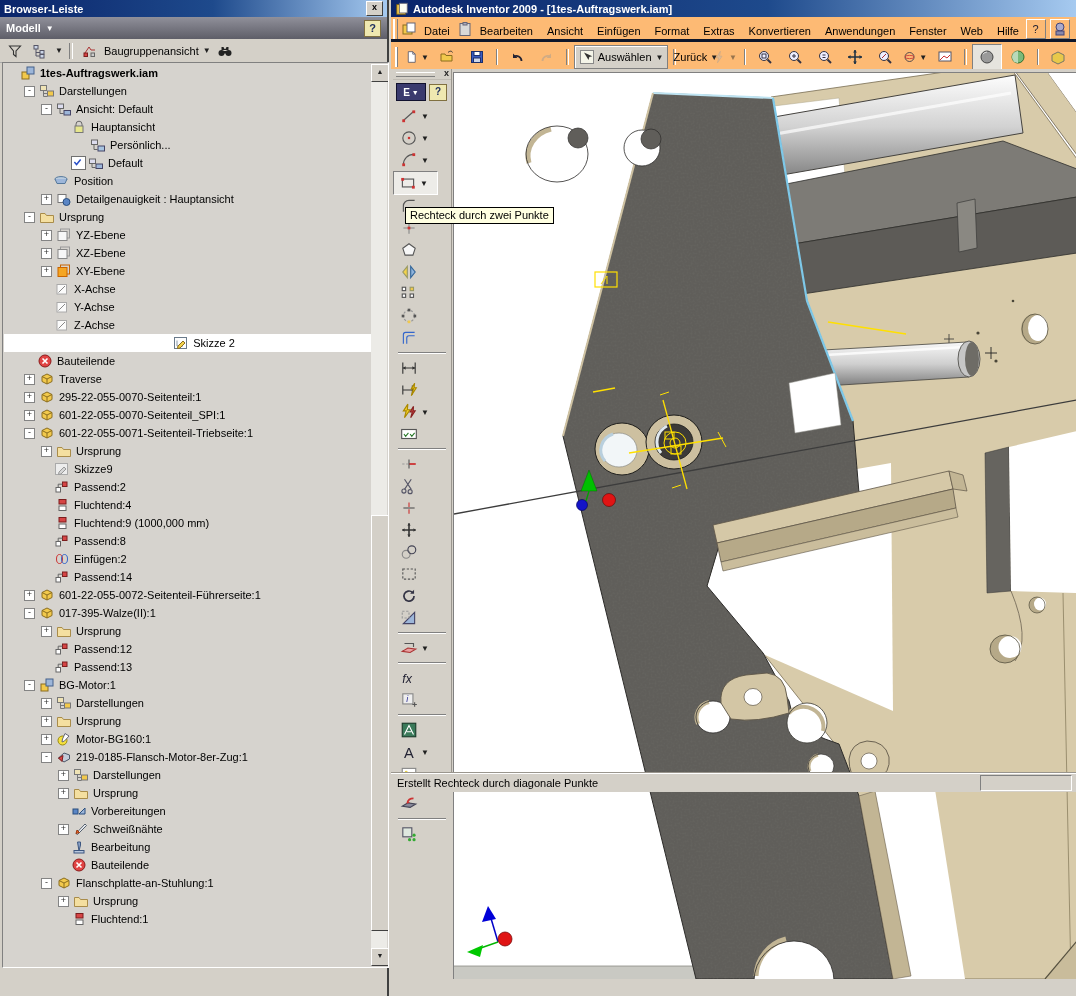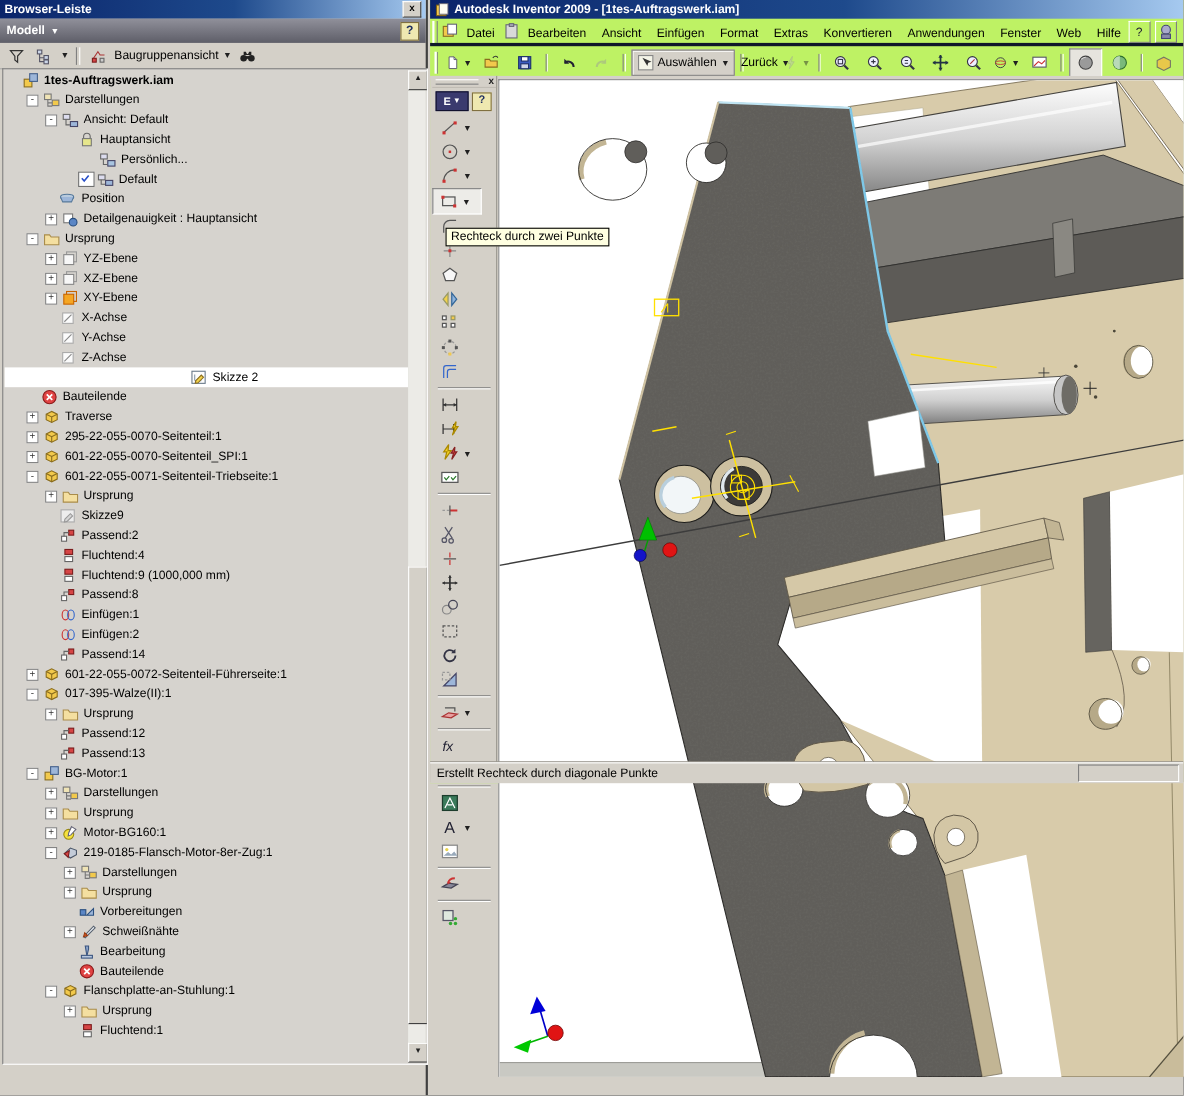--- a/index.html
+++ b/index.html
@@ -28,21 +28,21 @@
   .cbx svg{width:11px;height:10px;}
   .tlabel{overflow:hidden;}
   .tlabel.b{font-weight:bold;}
   
   #vscroll{position:absolute;right:1px;top:1px;bottom:1px;width:16px;background:#ecebe7;}
   .sc-btn{position:absolute;left:0;width:16px;height:16px;background:#d4d0c8;border:1px solid;border-color:#fff #404040 #404040 #fff;font-size:7px;text-align:center;line-height:14px;color:#222;}
   #sc-up{top:0;}
   #sc-dn{bottom:0;}
   #sc-thumb{position:absolute;left:0;top:451px;height:414px;width:16px;background:#d4d0c8;border:1px solid;border-color:#fff #404040 #404040 #fff;}
   
-  #main-win{position:absolute;left:391px;top:0;width:685px;height:712px;background:#bef264;}
+  #main-win{position:absolute;left:391px;top:0;width:685px;height:792px;background:#fdba74;}
   #menubar{height:22px;display:flex;align-items:flex-end;padding:0 2px;border-bottom:3px solid #0f172a;}
   .menu-item{padding:2px 7px;display:flex;align-items:center;gap:4px;}
   .menu-right{margin-left:auto;display:flex;gap:4px;align-items:center;padding-right:4px;}
   .mr-btn{width:18px;height:18px;display:flex;align-items:center;justify-content:center;border:1px solid;border-color:#fff #808080 #808080 #fff;}
   #stdbar{height:30px;display:flex;align-items:center;padding:0 4px;gap:2px;border-bottom:1px solid #b8b4ac;}
   .tb-btn{height:24px;min-width:24px;display:flex;align-items:center;justify-content:center;gap:2px;padding:0 2px;}
   .tb-btn.pressed{border:1px solid;border-color:#808080 #fff #fff #808080;background:#e6e4de;}
   .tb-btn.disabled{opacity:.45;filter:grayscale(.8);}
   .tb-group{display:flex;align-items:center;gap:3px;border:1px solid #808080;box-shadow:inset 1px 1px 0 #fff;padding:1px 4px;height:20px;background:#d4d0c8;}
   .tb-label{font-size:11px;}
@@ -347,28 +347,20 @@
                 <path d="M4.2 8.5V5.2h4.3" fill="none" stroke="#666"></path>
               </svg></span>
             <span class="tlabel">Passend:8</span>
           </div>
           <div class="trow" style="padding-left:37px">
             <span class="expspace"></span>
             <span class="ticon"><svg class="ig" viewBox="0 0 16 16">
                 <ellipse cx="5.5" cy="8" rx="3" ry="4.5" fill="none" stroke="#c33"></ellipse>
                 <ellipse cx="10.5" cy="8" rx="3" ry="4.5" fill="none" stroke="#36c"></ellipse>
               </svg></span>
-            <span class="tlabel">Einfügen:1</span>
-          </div>
-          <div class="trow" style="padding-left:37px">
-            <span class="expspace"></span>
-            <span class="ticon"><svg class="ig" viewBox="0 0 16 16">
-                <ellipse cx="5.5" cy="8" rx="3" ry="4.5" fill="none" stroke="#c33"></ellipse>
-                <ellipse cx="10.5" cy="8" rx="3" ry="4.5" fill="none" stroke="#36c"></ellipse>
-              </svg></span>
             <span class="tlabel">Einfügen:2</span>
           </div>
           <div class="trow" style="padding-left:37px">
             <span class="expspace"></span>
             <span class="ticon"><svg class="ig" viewBox="0 0 16 16">
                 <rect x="2" y="8.5" width="4.5" height="4.5" fill="#fff" stroke="#666"></rect>
                 <rect x="8.5" y="3" width="4.5" height="4.5" fill="#d64545" stroke="#7c1d1d"></rect>
                 <path d="M4.2 8.5V5.2h4.3" fill="none" stroke="#666"></path>
               </svg></span>
             <span class="tlabel">Passend:14</span>

